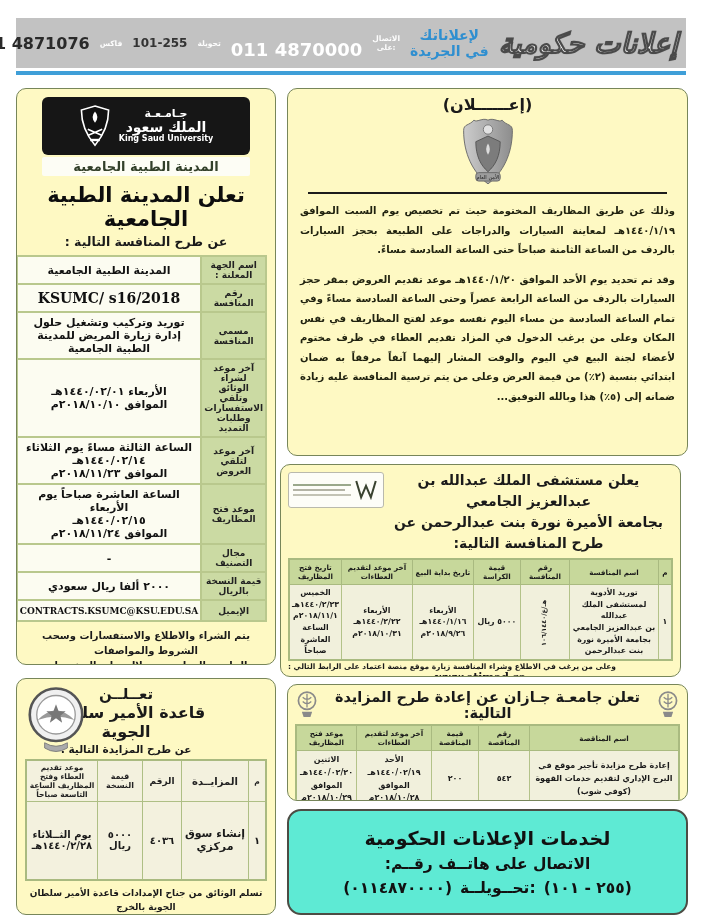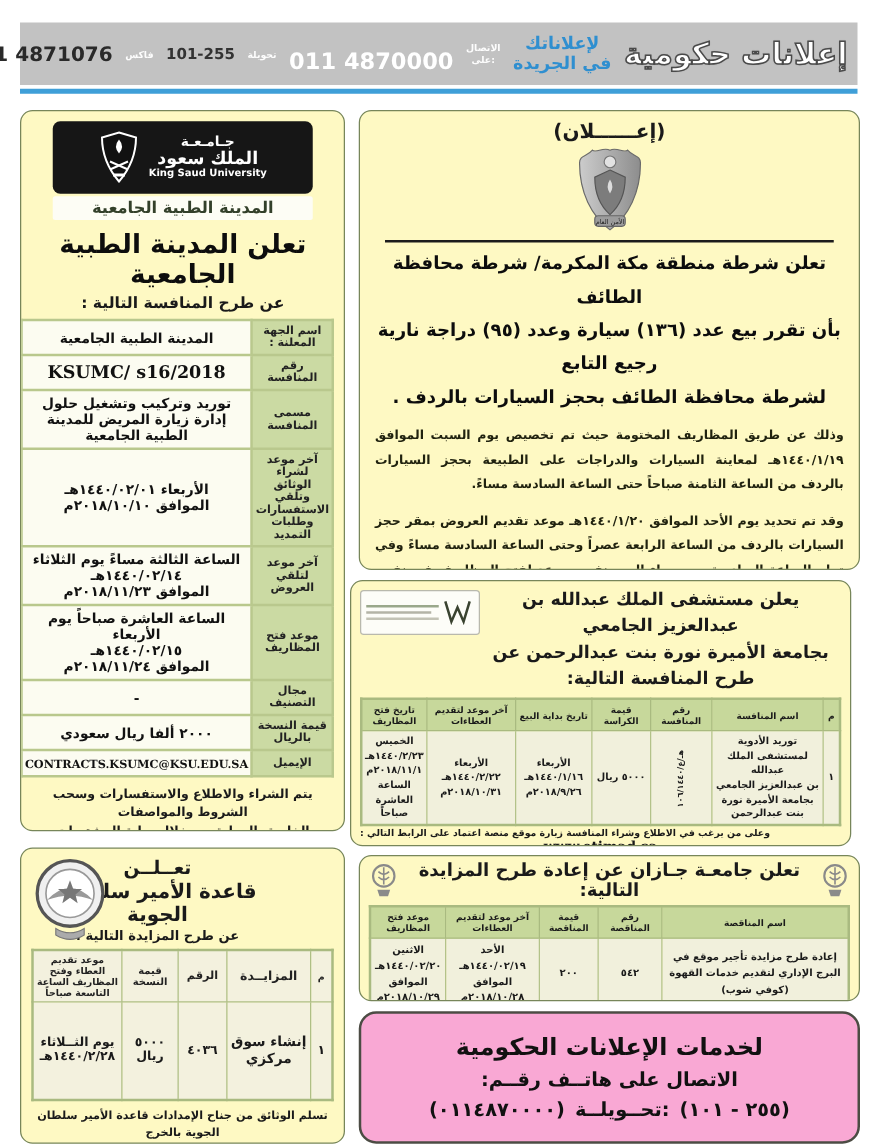--- a/index.html
+++ b/index.html
@@ -1,20 +1,20 @@
 <!DOCTYPE html>
 <html><head>
 <meta charset="utf-8">
 <style>
   html,body{margin:0;padding:0;}
   body{width:702px;height:918px;background:#ffffff;font-family:"DejaVu Sans",sans-serif;position:relative;overflow:hidden;color:#1a1a1a;}
   .abs{position:absolute;}
   
   .topbar{left:16px;top:18px;width:670px;height:50px;background:#c2c2c2;display:flex;flex-direction:row-reverse;align-items:center;gap:10px;padding:0 8px;box-sizing:border-box;}
-  .brand{font-size:24px;font-weight:800;color:#fff;-webkit-text-stroke:1.2px #4a4a4a;text-shadow:0 0 1px #444;white-space:nowrap;}
+  .brand{font-size:28px;font-weight:800;color:#fff;-webkit-text-stroke:1.2px #4a4a4a;text-shadow:0 0 1px #444;white-space:nowrap;font-style:italic;}
   .tagline{color:#2f8fd0;font-weight:800;font-size:14px;line-height:1.15;text-align:center;white-space:nowrap;}
   .tinywhite{color:#fdfdfd;font-size:7.5px;font-weight:700;line-height:1.2;text-align:center;}
   .phone-main{color:#fff;font-weight:800;font-size:18px;white-space:nowrap;margin-top:13px;}
   .ext-val{color:#333;font-weight:800;font-size:12px;white-space:nowrap;}
   .fax-num{color:#2a2a2a;font-weight:800;font-size:16px;white-space:nowrap;}
   .blueline{left:16px;top:71px;width:670px;height:4px;background:#3f9fd8;}
   
   .gbox{background:#fef9c3;border:1px solid #77865a;border-radius:10px;box-sizing:border-box;direction:rtl;overflow:hidden;}
   
   .ksu{left:16px;top:88px;width:260px;height:577px;padding:8px 8px 4px;}
@@ -70,21 +70,21 @@
   .hosp-note1{font-size:7.5px;font-weight:800;text-align:left;margin-top:1px;}
   .hosp-url{font-size:11px;font-weight:700;text-align:center;font-family:"DejaVu Serif",serif;direction:ltr;}
   
   .jazan{left:287px;top:684px;width:401px;height:117px;padding:4px 7px;}
   .jz-head{display:flex;align-items:center;justify-content:space-between;}
   .jz-title{font-size:14.5px;font-weight:800;text-align:center;flex:1;}
   table.jz-t{width:100%;border-collapse:collapse;margin-top:3px;border:2px solid #a9ba80;}
   table.jz-t th{background:#c7d89b;font-size:7.2px;font-weight:800;border:1px solid #a9ba80;padding:3px 1px;text-align:center;}
   table.jz-t td{background:#f1f0dc;font-size:8px;font-weight:800;border:1px solid #b3c289;padding:3px 2px;text-align:center;line-height:1.6;}
   
-  .services{left:287px;top:809px;width:401px;height:106px;background:#f9a8d4;border:2px solid #4c4c44;border-radius:14px;box-sizing:border-box;display:flex;flex-direction:column;align-items:center;justify-content:center;gap:6px;}
+  .services{left:287px;top:809px;width:401px;height:106px;background:#5eead4;border:2px solid #4c4c44;border-radius:14px;box-sizing:border-box;display:flex;flex-direction:column;align-items:center;justify-content:center;gap:6px;}
   .sv1{font-size:19px;font-weight:800;color:#111;}
   .sv2{font-size:15.5px;font-weight:800;color:#111;direction:rtl;}
   .sv3{display:flex;direction:ltr;gap:8px;font-size:15.5px;font-weight:800;color:#111;align-items:center;}
 </style>
 </head>
 <body>
 
 <div class="abs topbar">
   <div class="brand">إعلانات حكومية</div>
   <div class="tagline">
@@ -228,25 +228,20 @@
       </linearGradient>
     </defs>
     <path d="M32 4 C38 1 44 7 47 4 C52 10 58 8 58 15 C58 40 48 60 32 72 C16 60 6 40 6 15 C6 8 12 10 17 4 C20 7 26 1 32 4 Z" fill="url(#psg)" stroke="#6a6a6a"></path>
     <circle cx="32" cy="14" r="5" fill="#e2e2e2" stroke="#777"></circle>
     <path d="M32 21 L45 27 C45 42 40 52 32 59 C24 52 19 42 19 27 Z" fill="#7c7c7c" stroke="#555"></path>
     <path d="M32 29 q-4 6 0 12 q4 -6 0 -12" fill="#ddd"></path>
     <rect x="19" y="60" width="26" height="9" rx="3" fill="#9c9c9c" stroke="#666"></rect>
     <text x="32" y="67" font-size="5.5" text-anchor="middle" fill="#1d1d1d">الأمن العام</text>
   </svg>
   <div class="taif-rule"></div>
-  <div class="taif-title">
-    <div>تعلن شرطة منطقة مكة المكرمة/ شرطة محافظة الطائف</div>
-    <div>بأن تقرر بيع عدد (١٣٦) سيارة وعدد (٩٥) دراجة نارية رجيع التابع</div>
-    <div>لشرطة محافظة الطائف بحجز السيارات بالردف .</div>
-  </div>
   <p class="taif-para">وذلك عن طريق المظاريف المختومة حيث تم تخصيص يوم السبت الموافق ١٤٤٠/١/١٩هـ لمعاينة السيارات والدراجات على الطبيعة بحجز السيارات بالردف من الساعة الثامنة صباحاً حتى الساعة السادسة مساءً.</p>
   <p class="taif-para">وقد تم تحديد يوم الأحد الموافق ١٤٤٠/١/٢٠هـ موعد تقديم العروض بمقر حجز السيارات بالردف من الساعة الرابعة عصراً وحتى الساعة السادسة مساءً وفي تمام الساعة السادسة من مساء اليوم نفسه موعد لفتح المظاريف في نفس المكان وعلى من يرغب الدخول في المزاد تقديم العطاء في ظرف مختوم لأعضاء لجنة البيع في اليوم والوقت المشار إليهما آنفاً مرفقاً به ضمان ابتدائي بنسبة (٢٪) من قيمة العرض وعلى من يتم ترسية المنافسة عليه زيادة ضمانه إلى (٥٪) هذا وبالله التوفيق...</p>
 
 </section>
 
 <section class="abs gbox hosp">
   <div class="hosp-head">
     <div class="hosp-logo">
       <div class="hosp-lines">
           <div></div>

